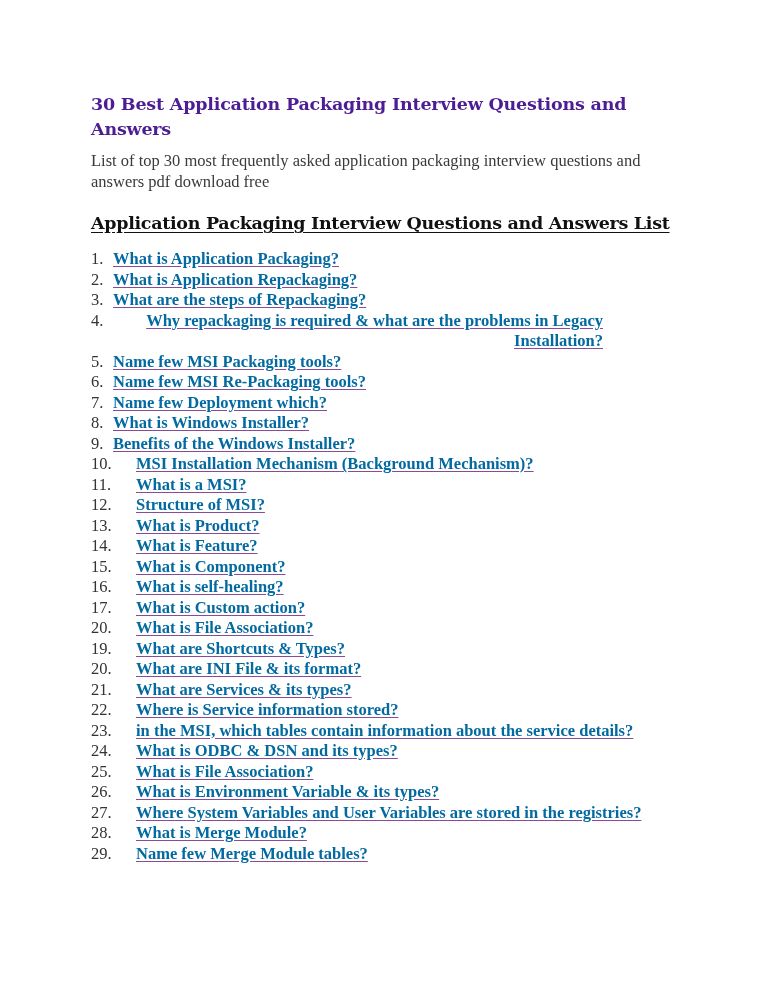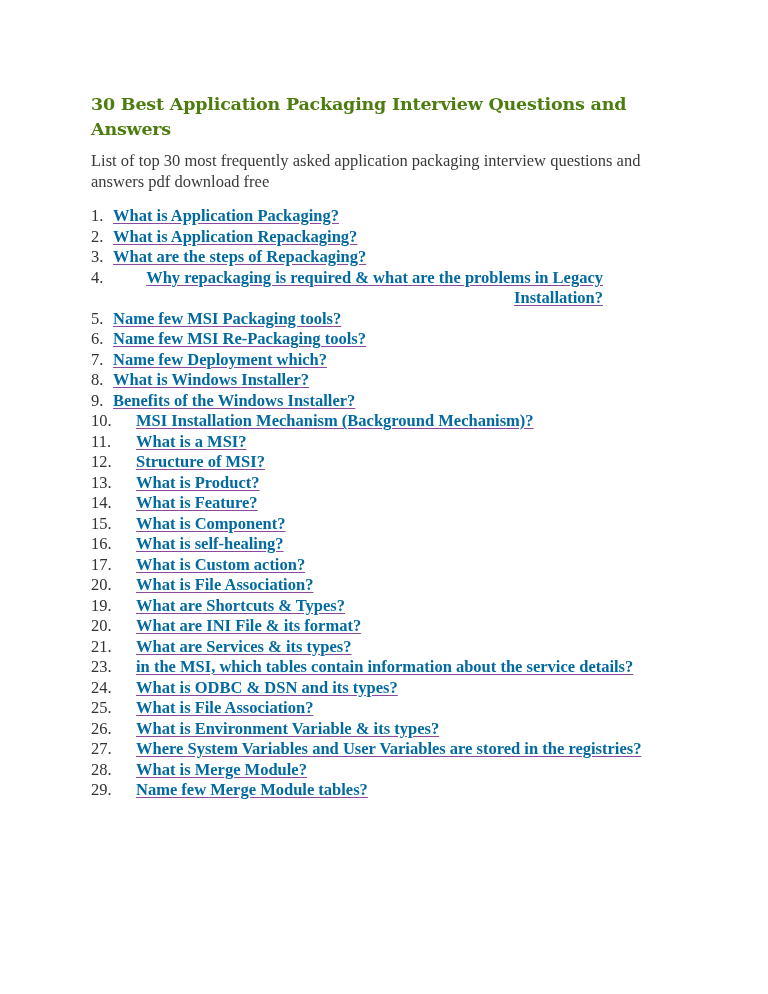--- a/index.html
+++ b/index.html
@@ -18,21 +18,21 @@
       position: absolute;
       left: 91px;
       top: 92px;
       width: 600px;
     }
     .doc-title {
       font-family: "DejaVu Serif", serif;
       font-weight: bold;
       font-size: 17.5px;
       line-height: 25px;
-      color: #4d7c0f;
+      color: #4c1d95;
       margin: 0;
       letter-spacing: -0.2px;
     }
     .intro {
       margin-top: 8px;
       font-family: "Liberation Serif", serif;
       font-size: 16.5px;
       line-height: 21px;
       color: #3a3a3a;
     }
@@ -74,20 +74,21 @@
       flex: 1 1 auto;
       font-weight: bold;
     }
   </style>
 </head>
 <body>
 
 <div class="page">
   <h1 class="doc-title">30 Best Application Packaging Interview Questions and Answers</h1>
   <p class="intro" style="margin-bottom:0;">List of top 30 most frequently asked application packaging interview questions and answers pdf download free</p>
+  <div class="section-heading">Application Packaging Interview Questions and Answers List</div>
 
   <ol class="qlist">
     <li class="qitem">
         <span class="qnum single">1.</span>
         <a class="qlink">What is Application Packaging?</a>
       </li>
     <li class="qitem">
         <span class="qnum single">2.</span>
         <a class="qlink">What is Application Repackaging?</a>
       </li>
@@ -159,20 +160,24 @@
         <span class="qnum double">19.</span>
         <a class="qlink">What are Shortcuts &amp; Types?</a>
       </li>
     <li class="qitem">
         <span class="qnum double">20.</span>
         <a class="qlink">What are INI File &amp; its format?</a>
       </li>
     <li class="qitem">
         <span class="qnum double">21.</span>
         <a class="qlink">What are Services &amp; its types?</a>
+      </li>
+    <li class="qitem">
+        <span class="qnum double">22.</span>
+        <a class="qlink">Where is Service information stored?</a>
       </li>
     <li class="qitem">
         <span class="qnum double">23.</span>
         <a class="qlink">in the MSI, which tables contain information about the service details?</a>
       </li>
     <li class="qitem">
         <span class="qnum double">24.</span>
         <a class="qlink">What is ODBC &amp; DSN and its types?</a>
       </li>
     <li class="qitem">

